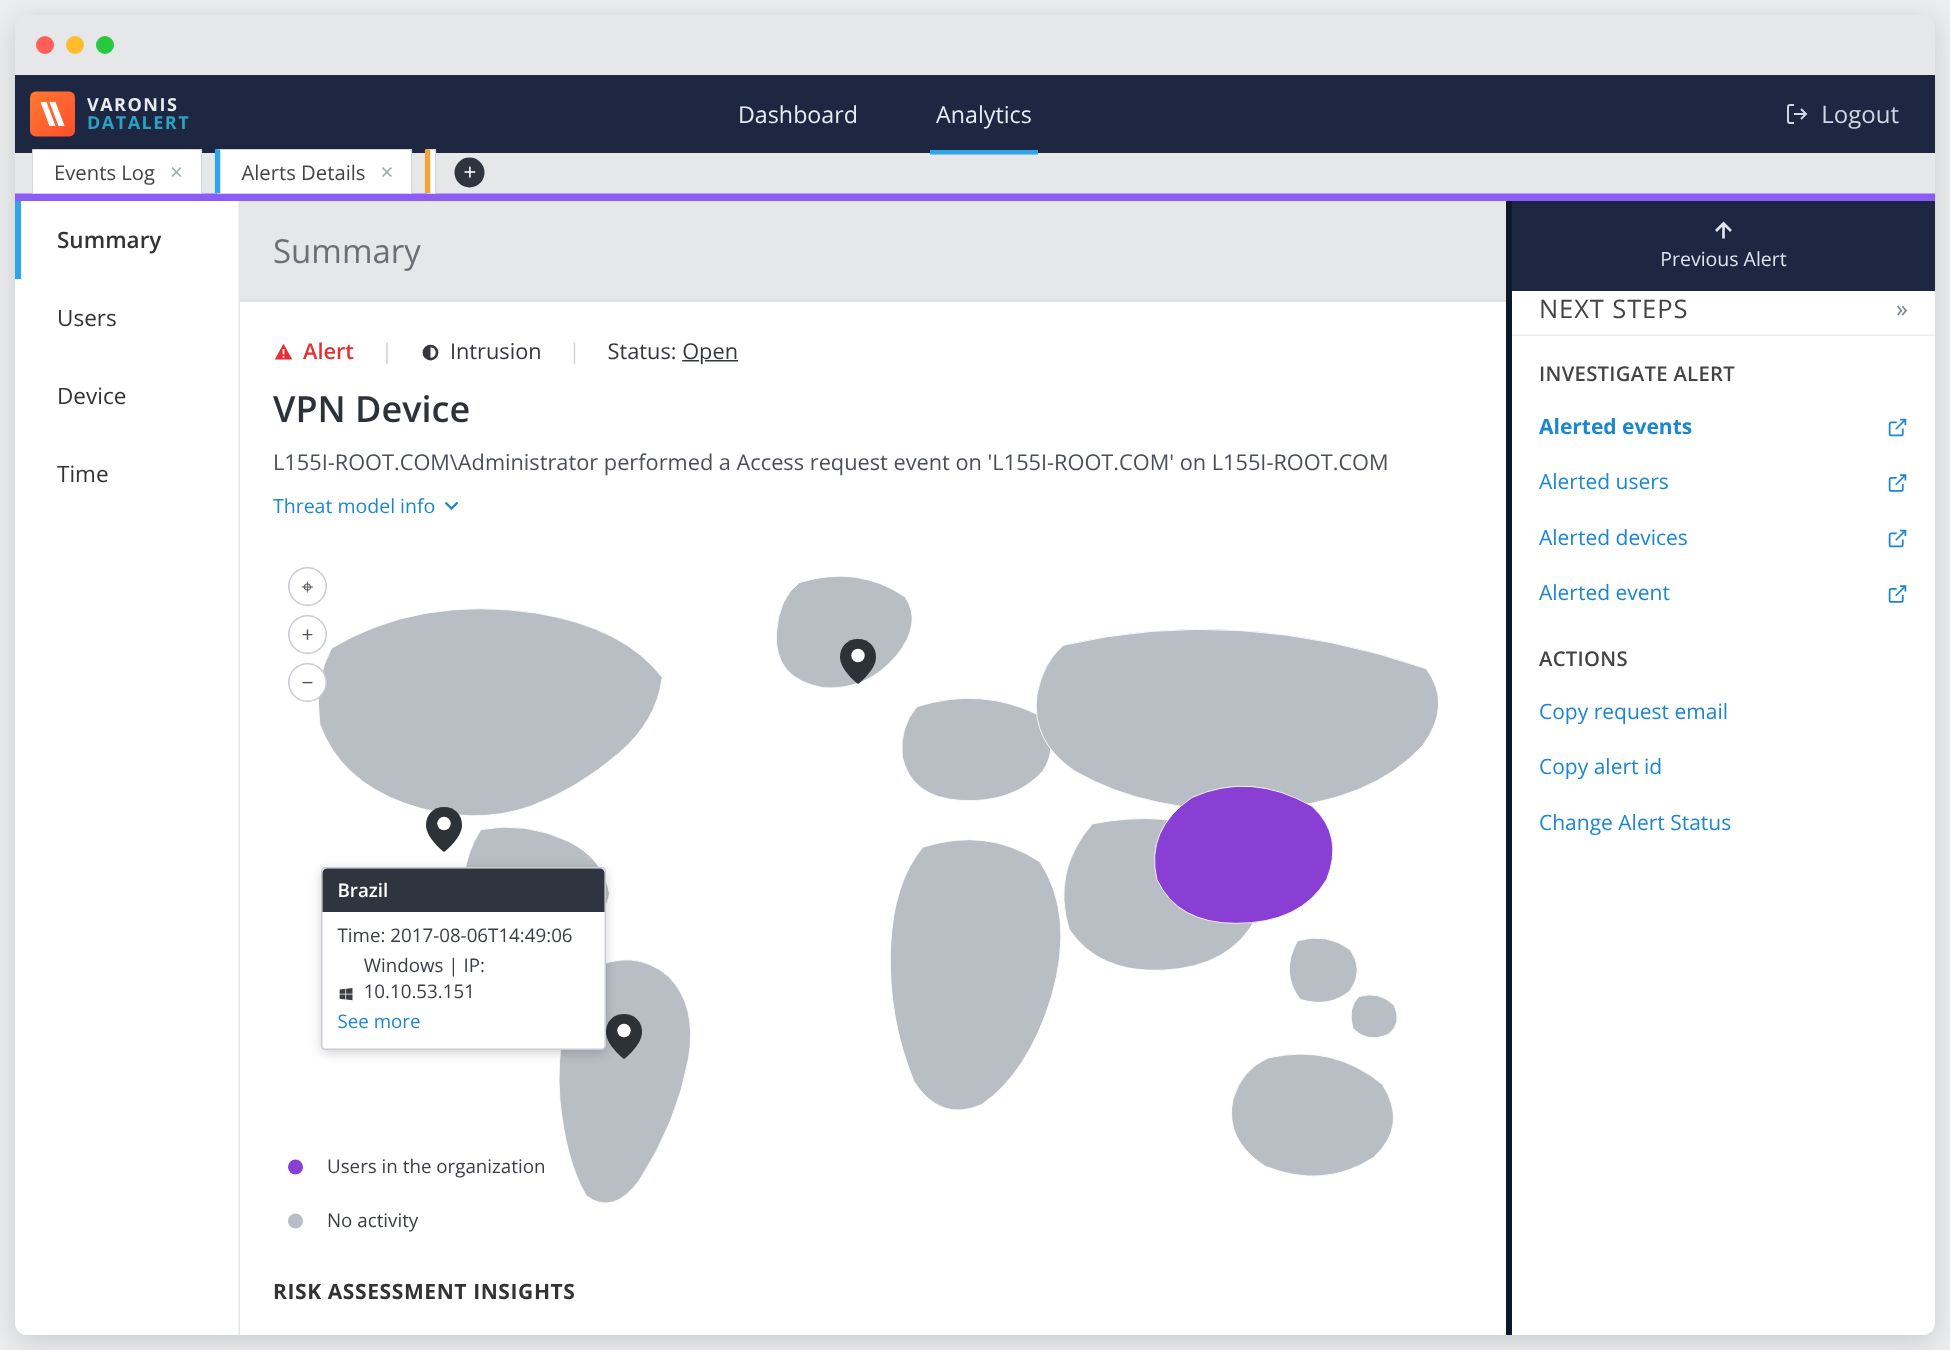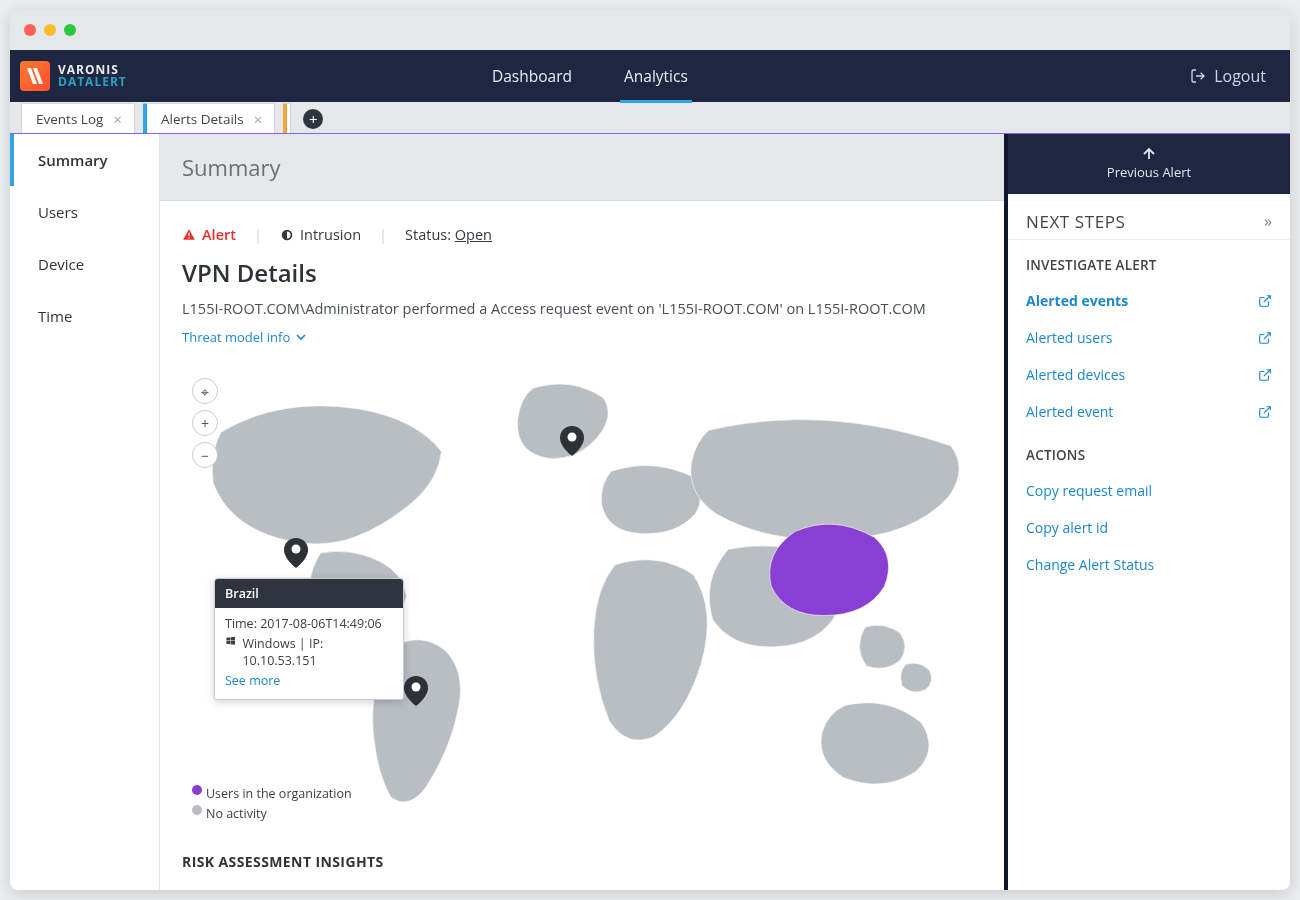--- a/index.html
+++ b/index.html
@@ -11,21 +11,21 @@
   .topnav{height:52px;background:#1e2742;display:flex;align-items:center;color:#cfd6e4}
   .brand{display:flex;align-items:center;gap:8px;padding-left:10px;width:480px}
   .brand-mark{width:30px;height:30px;border-radius:4px;background:linear-gradient(135deg,#ff7a2f,#ff4e2f);display:flex;align-items:center;justify-content:center}
   .brand-txt{line-height:1;font-size:12px}
   .brand-top{color:#e8ebef;font-weight:700;letter-spacing:1px}
   .brand-bot{color:#2aa3c0;font-weight:700;letter-spacing:1px}
   .nav-c{display:flex;gap:48px;align-items:center}
   .nav-item{font-size:15.5px;color:#e6ecf3;cursor:pointer;padding:14px 2px;position:relative}
   .nav-item.active::after{content:"";position:absolute;left:-2px;right:-2px;bottom:-2px;height:3px;background:#2fa4e7}
   .nav-r{margin-left:auto;padding-right:24px;display:flex;align-items:center;gap:8px;cursor:pointer}
-  .tabs{height:32px;background:#e6e7e9;display:flex;align-items:flex-end;border-bottom:1px solid #8b5cf6}
+  .tabs{height:32px;background:#e6e7e9;display:flex;align-items:flex-end;border-bottom:5px solid #8b5cf6}
   .tabsp{width:11px}
   .tab{height:30px;background:#fff;border:1px solid #d4d6da;border-bottom:none;border-radius:2px 2px 0 0;display:flex;align-items:center;gap:10px;padding:0 12px 0 14px;font-size:13.5px;color:#444;margin-right:8px;cursor:pointer}
   .tab .x{color:#9aa;cursor:pointer;font-size:15px}
   .tab.active{border-left:4px solid #2fa4e7}
   .tab.alt{border-left:4px solid #f2a33a}
   .addtab{width:20px;height:20px;border-radius:50%;background:#30343e;display:flex;align-items:center;justify-content:center;color:#fff;font-size:15px;cursor:pointer;margin-left:4px;margin-bottom:4px}
   .body{display:flex;height:calc(100% - 124px)}
   .side{width:150px;background:#fff;border-right:1px solid #e3e5e8}
   .side-item{padding:16px 16px 16px 28px;font-size:15px;color:#333;cursor:pointer}
   .side-item.sel{border-left:4px solid #2fa4e7;padding-left:24px;font-weight:600}
@@ -42,28 +42,28 @@
   .mapwrap svg.world{width:100%;height:100%}
   .mapctrl{position:absolute;left:10px;top:10px;display:flex;flex-direction:column;gap:6px}
   .mbtn{width:26px;height:26px;border-radius:50%;background:#fff;border:1px solid #c7cbd1;display:flex;align-items:center;justify-content:center;color:#555;cursor:pointer;font-size:14px}
   .pin{position:absolute;width:24px;height:30px}
   .tt{position:absolute;background:#fff;border:1px solid #c9cdd3;border-radius:3px;box-shadow:0 2px 8px rgba(0,0,0,.18);width:190px;font-size:12.5px;color:#3b3f45}
   .tt-h{background:#30343e;color:#fff;padding:6px 10px;font-weight:600;border-radius:3px 3px 0 0}
   .tt-b{padding:7px 10px}
   .tt-b div{margin-bottom:3px}
   .tt .see{color:#1c86cf;cursor:pointer}
   .legend{position:absolute;left:10px;bottom:6px;font-size:12.5px;color:#3b3f45}
-  .legend div{display:flex;align-items:flex-start;gap:4px;margin-top:3px}
+  .legend div{display:flex;align-items:center;gap:16px;margin-top:19px}
   .lg-dot{width:10px;height:10px;border-radius:50%}
   .risk-h{padding:14px 22px 4px;font-size:14px;font-weight:700;color:#333;letter-spacing:.4px}
   .rpane{width:286px;background:#fff;border-left:4px solid #0f172a;display:flex;flex-direction:column}
   .alertnav{display:flex;height:60px}
   .an-btn{flex:1;background:#1e2742;color:#dfe5ef;display:flex;flex-direction:column;align-items:center;justify-content:center;gap:2px;cursor:pointer;border-right:1px solid #2b3553;font-size:13px}
   .an-btn:last-child{border-right:none}
-  .nsh{display:flex;justify-content:space-between;padding:16px 18px 6px;border-bottom:1px solid #eceef1}
+  .nsh{display:flex;justify-content:space-between;padding:0 18px 6px;border-bottom:1px solid #eceef1}
   .nsh h3{font-size:17px;color:#444;font-weight:500;letter-spacing:.6px}
   .sec-t{font-size:13.5px;font-weight:600;color:#444;padding:16px 18px 8px;letter-spacing:.2px}
   .link-row{display:flex;align-items:center;justify-content:space-between;padding:9px 18px;font-size:14px;color:#1c86cf;cursor:pointer}
   .link-row.b{font-weight:700}
   .act{padding:9px 18px;font-size:14px;color:#1c86cf;cursor:pointer}
   .ext-ic{width:14px;height:14px}
   .chev{color:#7b828c}
 </style>
 </head>
 <body>
@@ -141,21 +141,21 @@
               <path d="M12 6 a6 6 0 0 1 0 12 z" fill="#fff"></path>
             </svg>
           <span>Intrusion</span>
         </span>
         <span class="sep">|</span>
         <span>
           <span>Status:</span>
           <a style="text-decoration:underline">Open</a>
         </span>
       </div>
-      <div class="h1">VPN Details</div>
+      <div class="h1">VPN Device</div>
       <div class="desc">L155I-ROOT.COM\Administrator performed a Access request event on 'L155I-ROOT.COM' on L155I-ROOT.COM</div>
       <div class="tmodel">
         <span>Threat model info</span>
         <svg width="10" height="10" viewBox="0 0 10 10">
             <path d="M1 3 L5 7 L9 3" fill="none" stroke="#1c86cf" stroke-width="1.6"></path>
           </svg>
       </div>
 
       <div class="mapwrap">
         <div class="mapctrl">
@@ -200,21 +200,21 @@
           </svg>
         <svg class="pin" style="left:222px;top:308px" viewBox="0 0 24 30">
             <path d="M12 0 C5 0 0 5 0 12 c0 9 12 18 12 18 s12 -9 12 -18 C24 5 19 0 12 0z" fill="#2d3138"></path>
             <circle cx="12" cy="11" r="4.5" fill="#fff"></circle>
           </svg>
 
         <div class="tt" style="left:32px;top:210px">
           <div class="tt-h">Brazil</div>
           <div class="tt-b">
             <div>Time: 2017-08-06T14:49:06</div>
-            <div style="display:flex;align-items:flex-start;gap:6px">
+            <div style="display:flex;align-items:flex-end;gap:6px">
               <svg width="12" height="12" viewBox="0 0 24 24" fill="#3b3f45">
                   <path d="M3 5 L11 4 V11 H3z M12 3.9 L21 3 V11 H12z M3 12 H11 V19 L3 18z M12 12 H21 V20 L12 19z"></path>
                 </svg>
               <span>Windows | IP: 10.10.53.151</span>
             </div>
             <div><span class="see">See more</span></div>
           </div>
         </div>
 
         <div class="legend">

